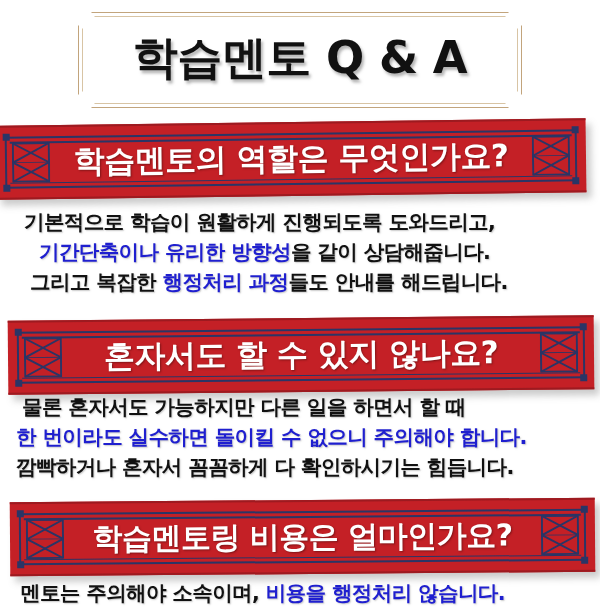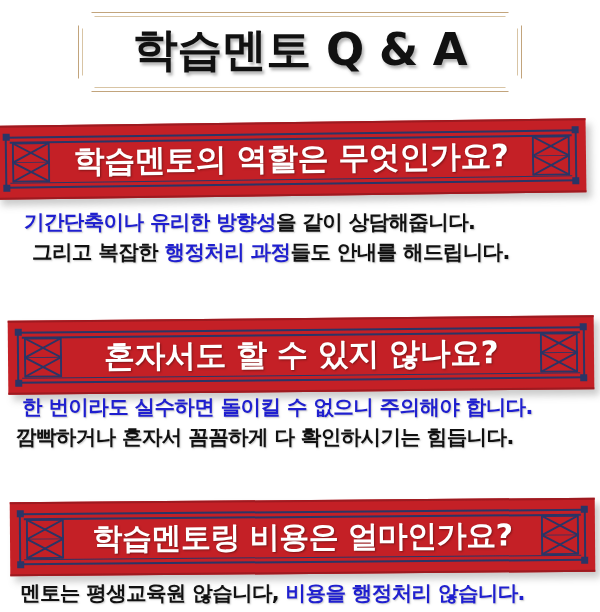--- a/index.html
+++ b/index.html
@@ -10,21 +10,21 @@
     width: 600px; height: 612px;
     position: relative;
     overflow: hidden;
     font-family: "DejaVu Sans", "Liberation Sans", sans-serif;
   }
 
   
   .title-wrap {
     position: absolute;
     left: 78px; top: 12px;
-    width: 444px; height: 80px;
+    width: 444px; height: 96px;
   }
   .title-frame {
     position: absolute; inset: 0;
     border: 1.5px solid #c2a47c;
     
     clip-path: polygon(
       14px 0, calc(100% - 14px) 0, 100% 14px,
       100% calc(100% - 14px), calc(100% - 14px) 100%,
       14px 100%, 0 calc(100% - 14px), 0 14px);
     background: #ffffff;
@@ -129,22 +129,22 @@
     white-space: nowrap;
     text-shadow: 1px 1px 1.5px rgba(150,150,150,0.5);
   }
   .answer .line { display: block; }
   .answer .blue { color: #1f1fcf; }
 
   #answer-1 { top: 207px; left: 24px; }
   #answer-2 { top: 392px; left: 16px; }
   #answer-3 { top: 578px; left: 20px; }
 
-  #answer-1 .line:nth-child(2) { margin-left: 8px; }
-  #answer-1 .line:nth-child(3) { margin-left: 6px; text-align: center; }
+  #answer-1 .line:nth-child(2) { margin-left: 15px; }
+  #answer-1 .line:nth-child(3) { margin-left: 6px; }
   #answer-2 .line:nth-child(1) { margin-left: 6px; }
 </style>
 </head>
 <body>
 
 <div class="title-wrap">
   <div class="title-frame">
     <div class="title-frame-inner"></div>
   </div>
   <div class="title-text">학습멘토 Q &amp; A</div>
@@ -179,20 +179,23 @@
       <line x1="1" y1="22" x2="37" y2="43" stroke="#2a3566" stroke-width="2"></line>
       <line x1="37" y1="22" x2="1" y2="43" stroke="#2a3566" stroke-width="2"></line>
       <line x1="1" y1="22" x2="37" y2="22" stroke="#2a3566" stroke-width="1"></line>
     </svg>
   </div>
   <div class="banner-label">학습멘토의 역할은 무엇인가요?</div>
 </div>
 
 <div class="answer" id="answer-1">
   <span class="line">
+    <span>기본적으로 학습이 원활하게 진행되도록 도와드리고,</span>
+  </span>
+  <span class="line">
     <span class="blue">기간단축이나 유리한 방향성</span><span>을 같이 상담해줍니다.</span>
   </span>
   <span class="line">
     <span>그리고 복잡한 </span><span class="blue">행정처리 과정</span><span>들도 안내를 해드립니다.</span>
   </span>
 </div>
 
 <div class="banner" id="banner-2">
   <div class="frame-h top"></div>
   <div class="frame-h top2"></div>
@@ -222,20 +225,23 @@
       <line x1="1" y1="22" x2="37" y2="43" stroke="#2a3566" stroke-width="2"></line>
       <line x1="37" y1="22" x2="1" y2="43" stroke="#2a3566" stroke-width="2"></line>
       <line x1="1" y1="22" x2="37" y2="22" stroke="#2a3566" stroke-width="1"></line>
     </svg>
   </div>
   <div class="banner-label">혼자서도 할 수 있지 않나요?</div>
 </div>
 
 <div class="answer" id="answer-2">
   <span class="line">
+    <span>물론 혼자서도 가능하지만 다른 일을 하면서 할 때</span>
+  </span>
+  <span class="line">
     <span class="blue">한 번이라도 실수하면 돌이킬 수 없으니 주의해야 합니다.</span>
   </span>
   <span class="line">
     <span>깜빡하거나 혼자서 꼼꼼하게 다 확인하시기는 힘듭니다.</span>
   </span>
 </div>
 
 <div class="banner" id="banner-3">
   <div class="frame-h top"></div>
   <div class="frame-h top2"></div>
@@ -265,15 +271,15 @@
       <line x1="1" y1="22" x2="37" y2="43" stroke="#2a3566" stroke-width="2"></line>
       <line x1="37" y1="22" x2="1" y2="43" stroke="#2a3566" stroke-width="2"></line>
       <line x1="1" y1="22" x2="37" y2="22" stroke="#2a3566" stroke-width="1"></line>
     </svg>
   </div>
   <div class="banner-label">학습멘토링 비용은 얼마인가요?</div>
 </div>
 
 <div class="answer" id="answer-3">
   <span class="line">
-    <span>멘토는 평생교육원 않습니다, </span><span class="blue">비용을 행정처리 않습니다.</span>
+    <span>멘토는 주의해야 소속이며, </span><span class="blue">비용을 행정처리 않습니다.</span>
   </span>
 </div>
 
 </body></html>

